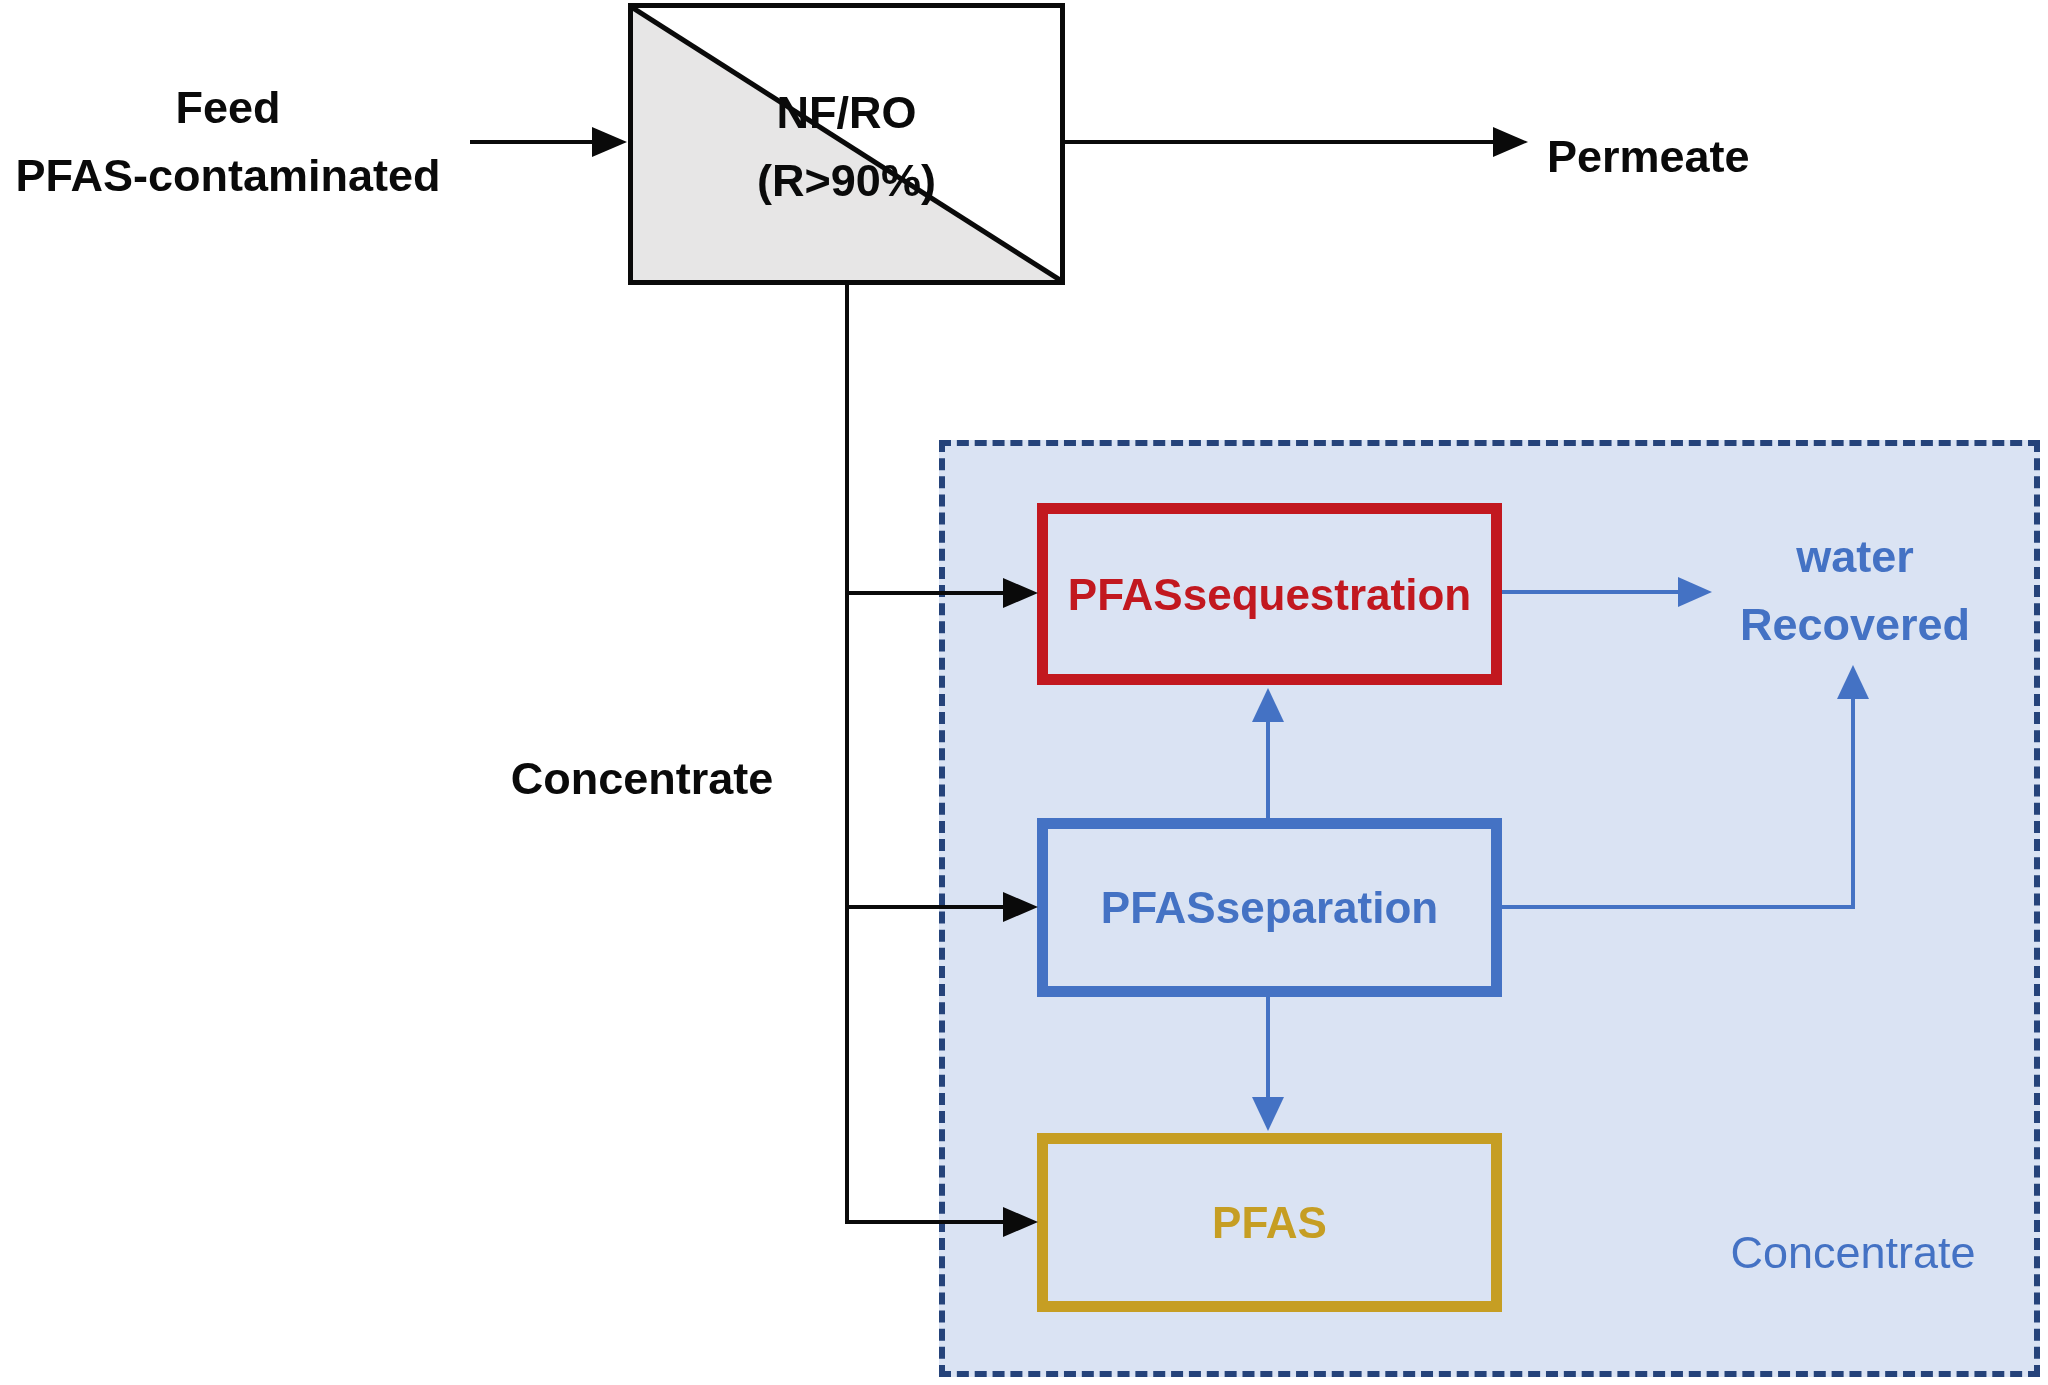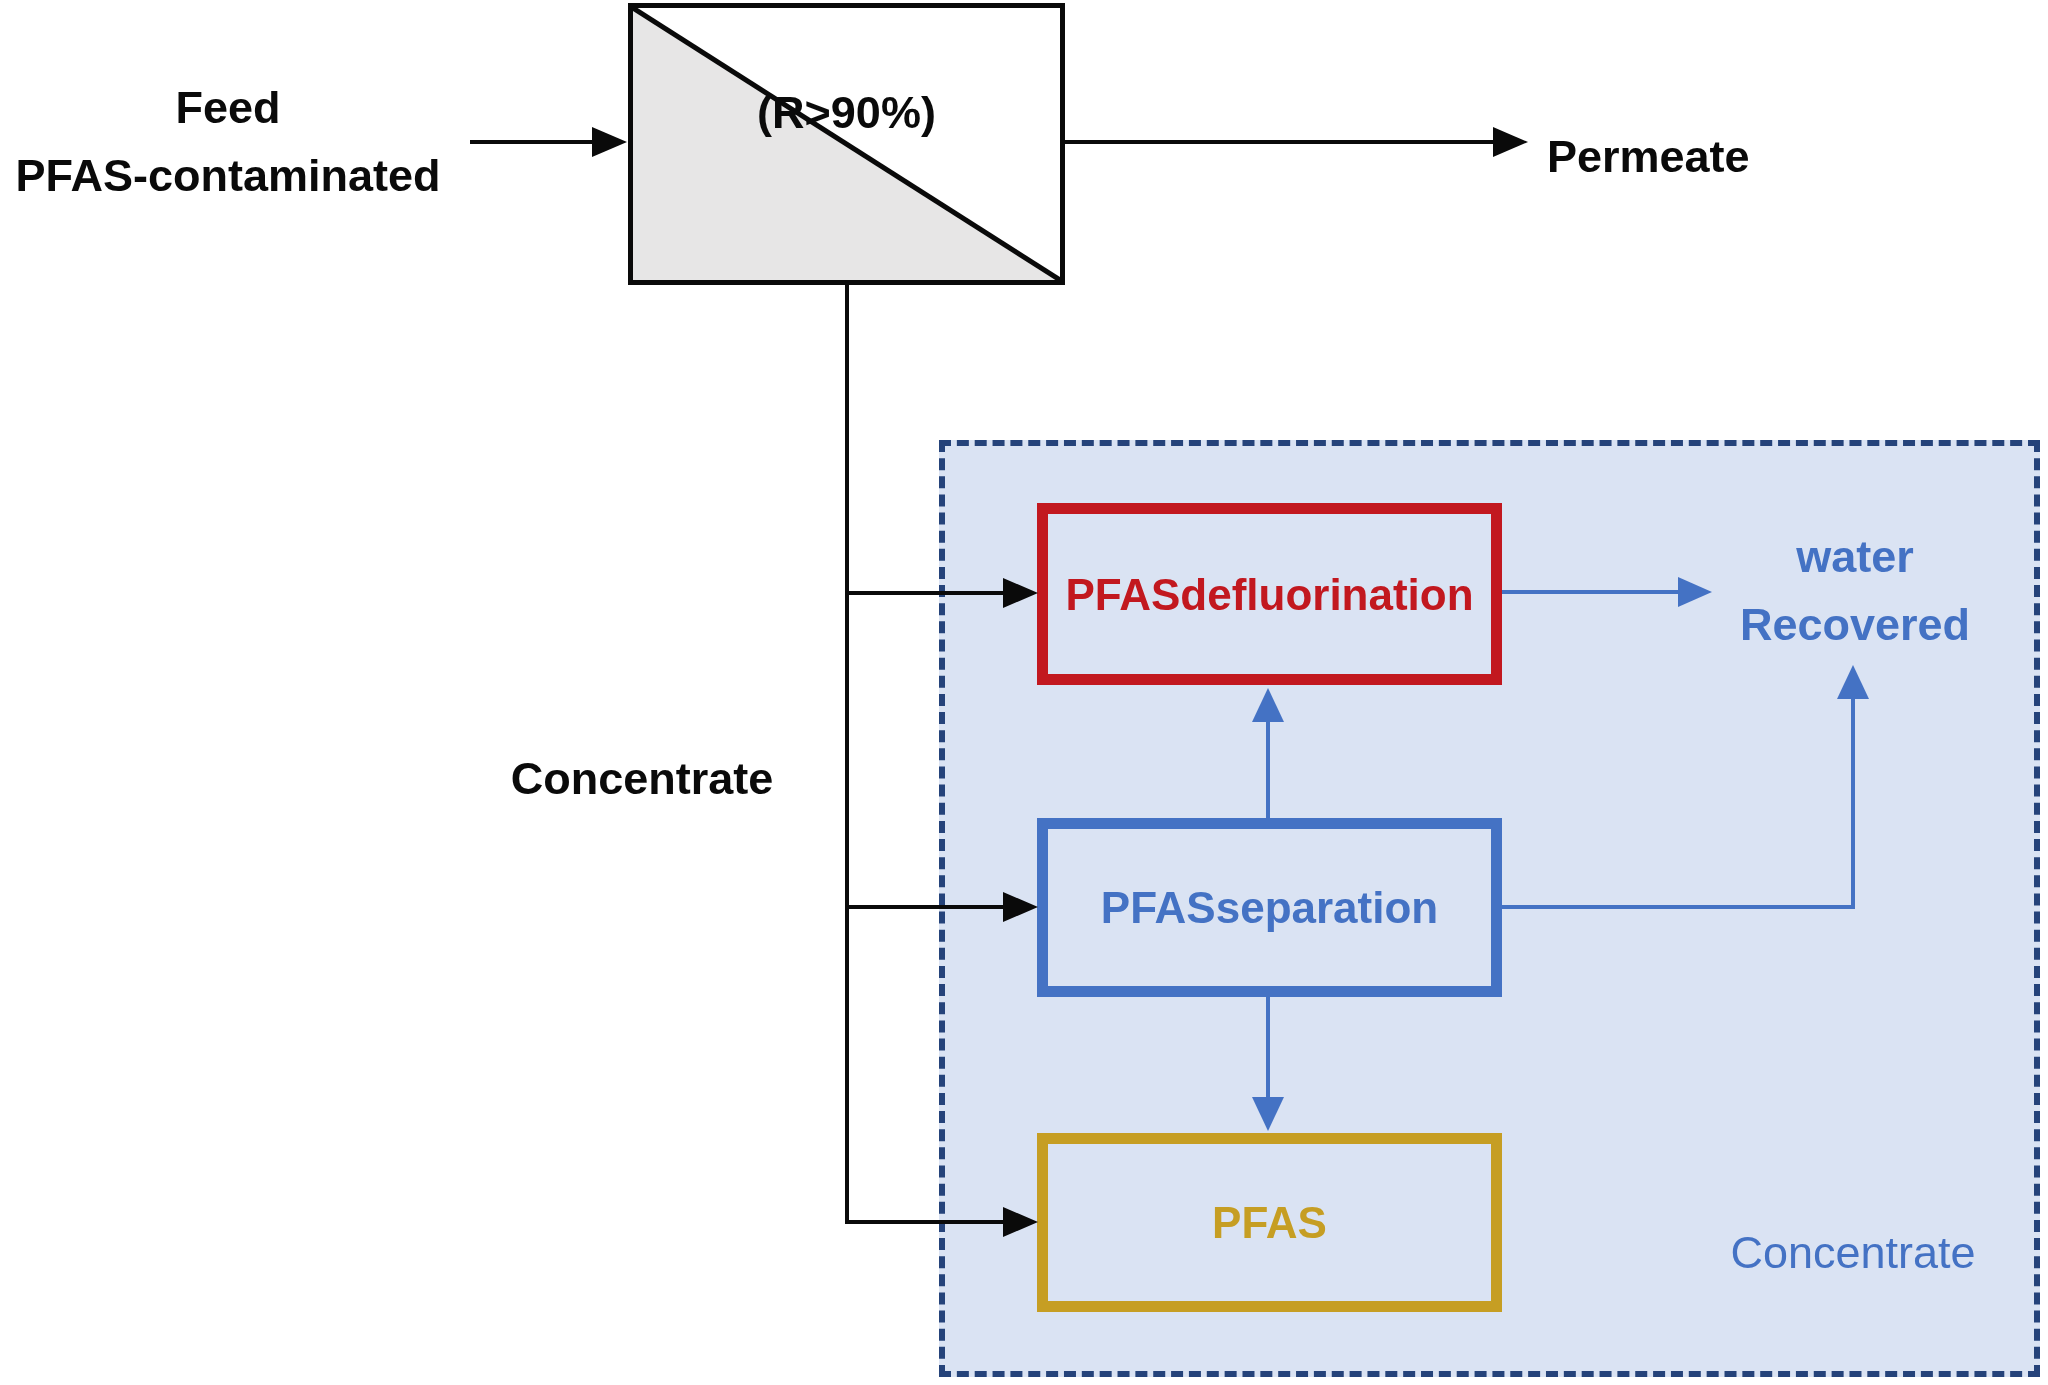--- a/index.html
+++ b/index.html
@@ -75,20 +75,21 @@
   <div class="kline" style="left:470px;top:140px;width:124px;height:4px;"></div>
   <div class="khead-right" style="left:592px;top:127px;"></div>
 
   <div class="membrane">
     <svg viewBox="0 0 427 272" preserveAspectRatio="none">
       <polygon points="0,0 0,272 427,272" fill="#E7E6E6"></polygon>
       <line x1="0" y1="0" x2="427" y2="272" stroke="#0A0A0A" stroke-width="5"></line>
     </svg>
   </div>
   <div class="lbl membrane-text">
+    <div>NF/RO</div>
     <div>(R&gt;90%)</div>
   </div>
 
   <div class="kline" style="left:1065px;top:140px;width:430px;height:4px;"></div>
   <div class="khead-right" style="left:1493px;top:127px;"></div>
   <div class="lbl" style="left:1547px;top:123px;text-align:left;">Permeate</div>
 
   <div class="kline" style="left:845px;top:285px;width:4px;height:939px;"></div>
 
   <div class="lbl" style="left:492px;top:745px;width:300px;">Concentrate</div>
@@ -97,21 +98,21 @@
   <div class="khead-right" style="left:1003px;top:578px;"></div>
 
   <div class="kline" style="left:845px;top:905px;width:160px;height:4px;"></div>
   <div class="khead-right" style="left:1003px;top:892px;"></div>
 
   <div class="kline" style="left:845px;top:1220px;width:160px;height:4px;"></div>
   <div class="khead-right" style="left:1003px;top:1207px;"></div>
 
   <div class="pbox box-red">
     <div class="bl">PFAS</div>
-    <div class="bl">defluorination</div>
+    <div class="bl">sequestration</div>
   </div>
 
   <div class="pbox box-blue">
     <div class="bl">PFAS</div>
     <div class="bl">separation</div>
   </div>
 
   <div class="pbox box-gold">
     <div class="bl">PFAS</div>
   </div>

